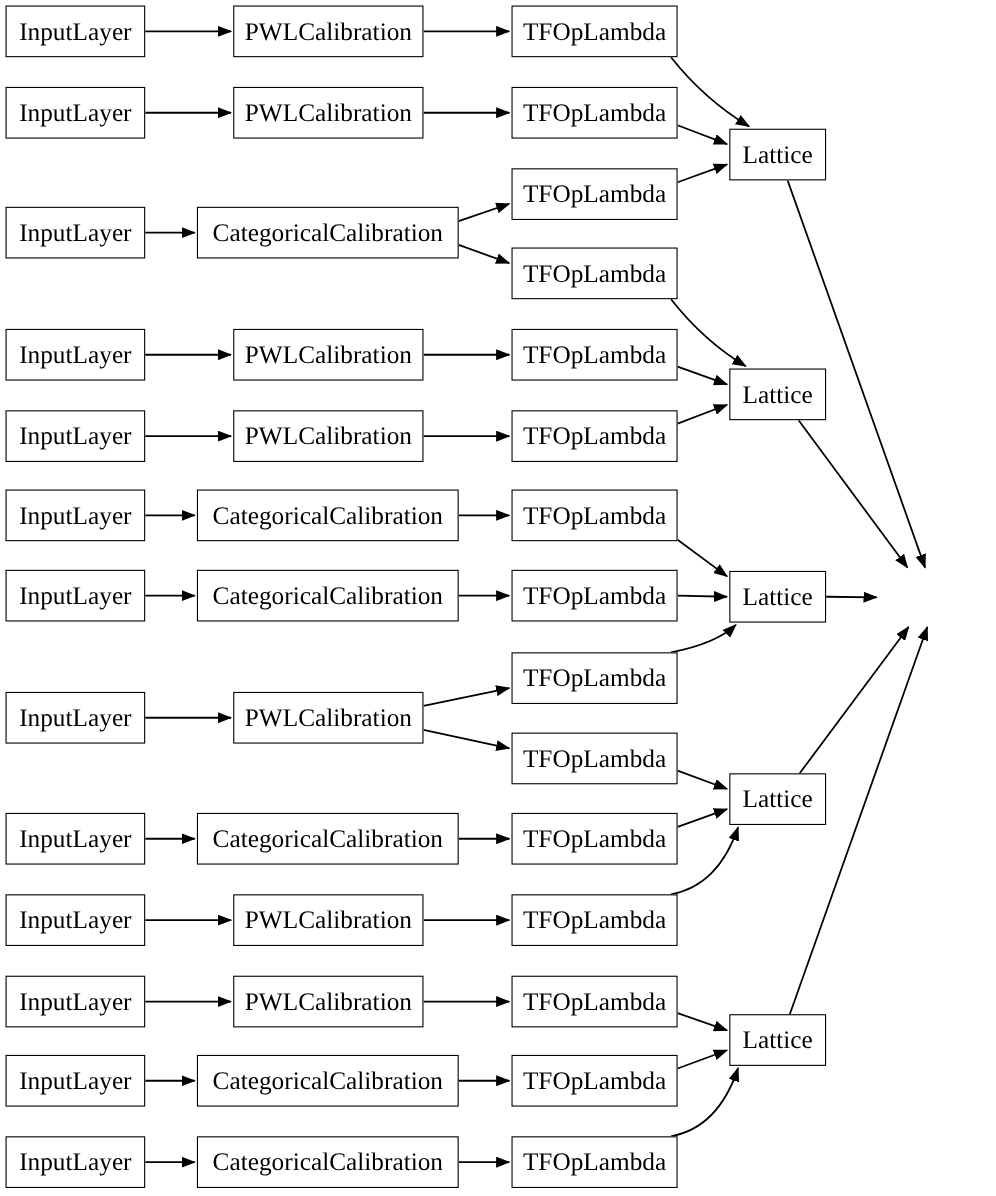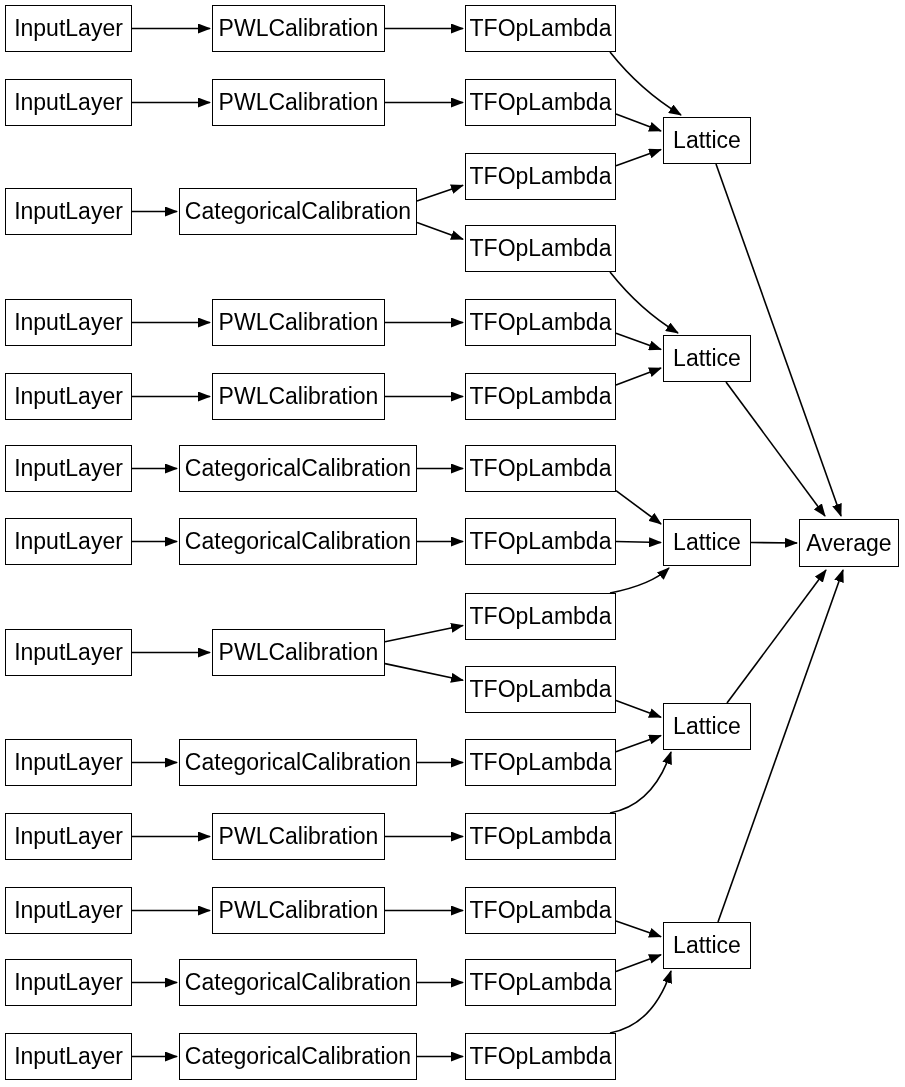--- a/index.html
+++ b/index.html
@@ -5,21 +5,21 @@
   html, body {
     margin: 0;
     padding: 0;
     background: #ffffff;
   }
   .canvas {
     position: relative;
     width: 905px;
     height: 1087px;
     background: #ffffff;
-    font-family: Liberation Sans, sans-serif;
+    font-family: Liberation Serif, serif;
     overflow: hidden;
   }
   .edges-layer {
     position: absolute;
     left: 0;
     top: 0;
   }
   .node {
     position: absolute;
     box-sizing: border-box;
@@ -132,14 +132,13 @@
     <div class="node" style="left: 465px; top: 739px; width: 151px; height: 47px; border-color: rgb(0, 0, 0); background: rgb(255, 255, 255); color: rgb(0, 0, 0);">TFOpLambda</div>
     <div class="node" style="left: 465px; top: 813px; width: 151px; height: 47px; border-color: rgb(0, 0, 0); background: rgb(255, 255, 255); color: rgb(0, 0, 0);">TFOpLambda</div>
     <div class="node" style="left: 465px; top: 887px; width: 151px; height: 47px; border-color: rgb(0, 0, 0); background: rgb(255, 255, 255); color: rgb(0, 0, 0);">TFOpLambda</div>
     <div class="node" style="left: 465px; top: 959px; width: 151px; height: 47px; border-color: rgb(0, 0, 0); background: rgb(255, 255, 255); color: rgb(0, 0, 0);">TFOpLambda</div>
     <div class="node" style="left: 465px; top: 1033px; width: 151px; height: 47px; border-color: rgb(0, 0, 0); background: rgb(255, 255, 255); color: rgb(0, 0, 0);">TFOpLambda</div>
     <div class="node" style="left: 663px; top: 117px; width: 88px; height: 47px; border-color: rgb(0, 0, 0); background: rgb(255, 255, 255); color: rgb(0, 0, 0);">Lattice</div>
     <div class="node" style="left: 663px; top: 335px; width: 88px; height: 47px; border-color: rgb(0, 0, 0); background: rgb(255, 255, 255); color: rgb(0, 0, 0);">Lattice</div>
     <div class="node" style="left: 663px; top: 519px; width: 88px; height: 47px; border-color: rgb(0, 0, 0); background: rgb(255, 255, 255); color: rgb(0, 0, 0);">Lattice</div>
     <div class="node" style="left: 663px; top: 703px; width: 88px; height: 47px; border-color: rgb(0, 0, 0); background: rgb(255, 255, 255); color: rgb(0, 0, 0);">Lattice</div>
     <div class="node" style="left: 663px; top: 922px; width: 88px; height: 47px; border-color: rgb(0, 0, 0); background: rgb(255, 255, 255); color: rgb(0, 0, 0);">Lattice</div>
-    <div class="node" style="left: 799px; top: 519px; width: 100px; height: 48px; border-color: rgb(0, 0, 0); background: rgb(255, 255, 255); color: rgb(0, 0, 0);">Average</div>
   </div>
 
 </body></html>

